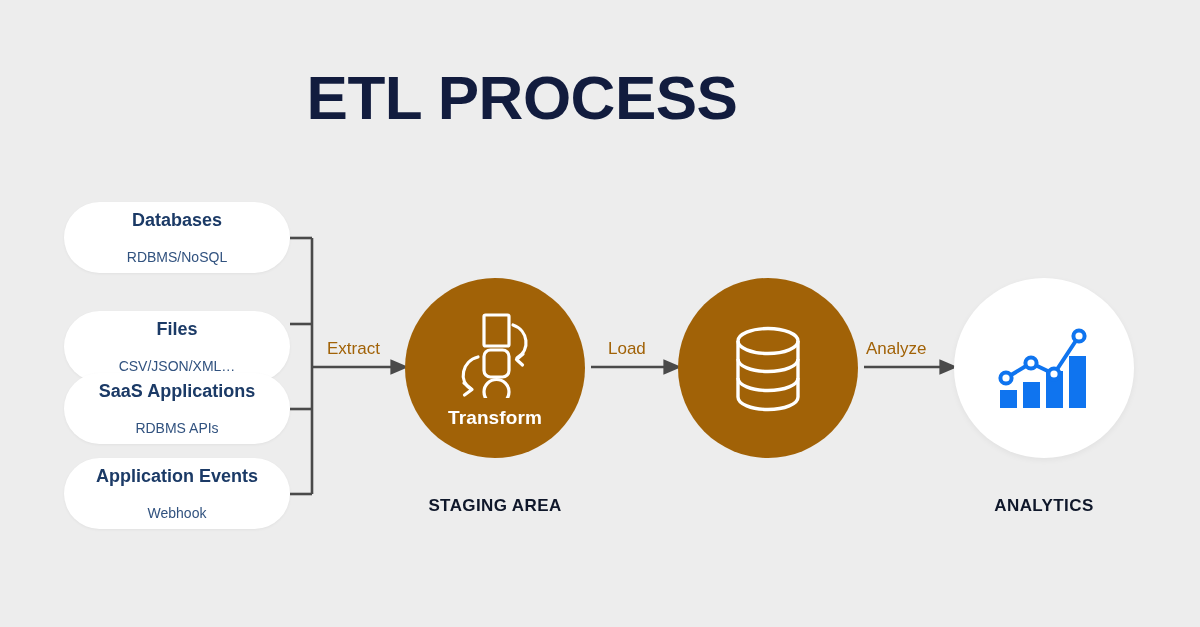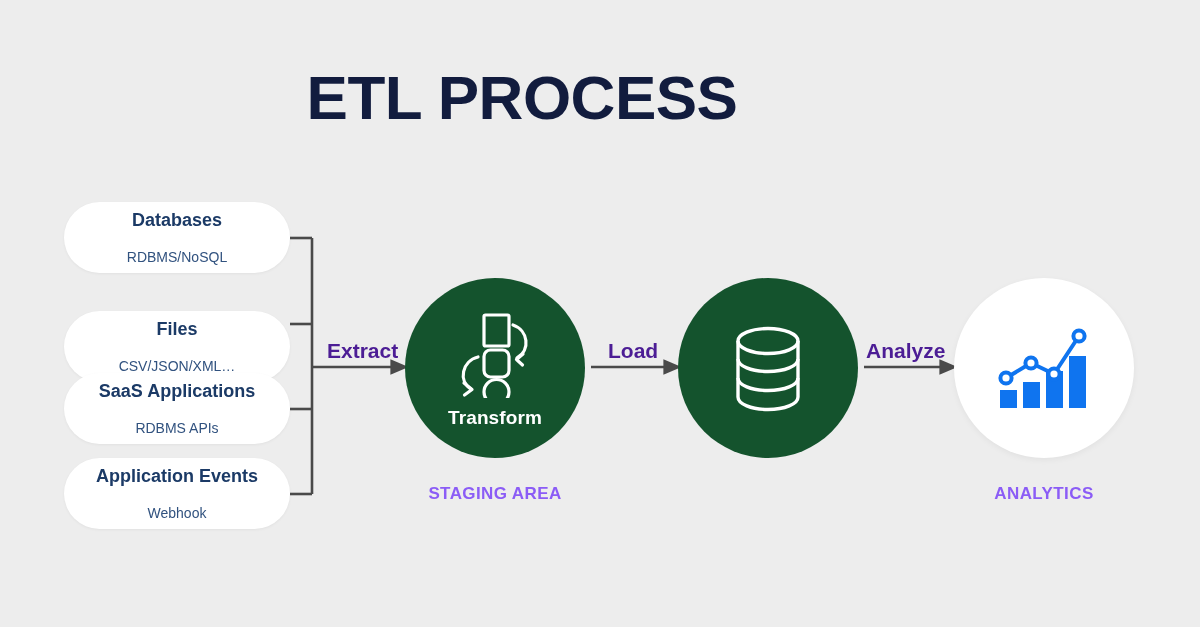--- a/index.html
+++ b/index.html
@@ -81,21 +81,21 @@
   .stage {
     position: absolute;
     width: 180px;
     height: 180px;
     border-radius: 50%;
     display: flex;
     flex-direction: column;
     align-items: center;
     justify-content: center;
   }
-  .stage-blue { background: #14532d; }
+  .stage-blue { background: #a16207; }
   .stage-white {
     background: #ffffff;
     box-shadow: 0 2px 6px rgba(0,0,0,0.05);
   }
   #stage-staging   { left: 405px; top: 278px; }
   #stage-warehouse { left: 678px; top: 278px; }
   #stage-analytics { left: 954px; top: 278px; }
 
   .stage-inner-label {
     position: absolute;
@@ -108,34 +108,34 @@
     color: #ffffff;
     letter-spacing: 0.1px;
   }
 
   .stage-caption {
     position: absolute;
     width: 300px;
     text-align: center;
     font-size: 17px;
     font-weight: 700;
-    color: #8b5cf6;
+    color: #0f172a;
     letter-spacing: 0.4px;
-    top: 484px;
+    top: 496px;
   }
   #cap-staging   { left: 345px; }
   #cap-warehouse { left: 618px; }
   #cap-analytics { left: 894px; }
 
   
   .arrow-label {
     position: absolute;
-    font-size: 21px;
-    font-weight: 700;
-    color: #4c1d95;
+    font-size: 17px;
+    font-weight: 400;
+    color: #a16207;
     white-space: nowrap;
   }
   #lbl-extract { left: 327px; top: 339px; }
   #lbl-load    { left: 608px; top: 339px; }
   #lbl-analyze { left: 866px; top: 339px; }
 
   .icon-wrap {
     position: absolute;
     left: 0;
     width: 100%;

